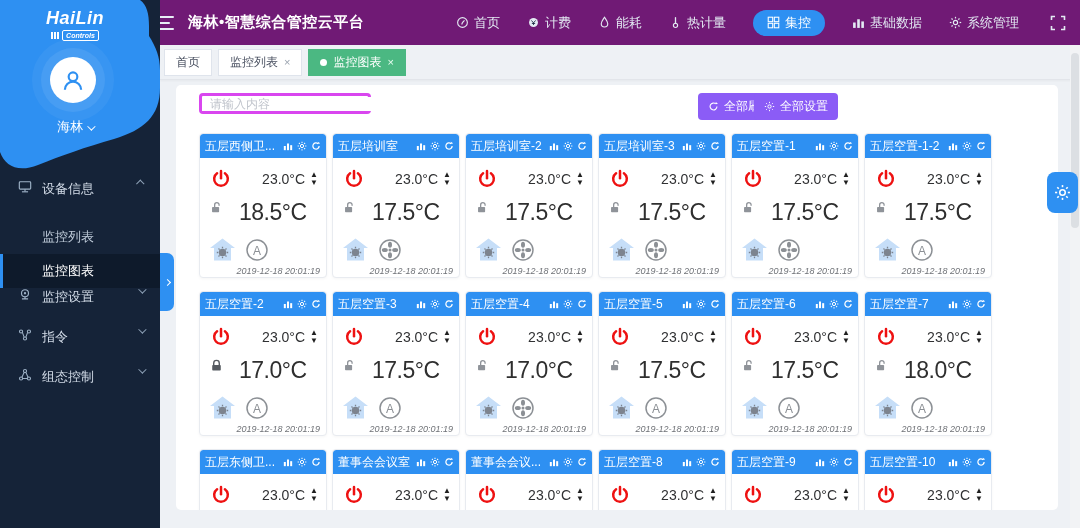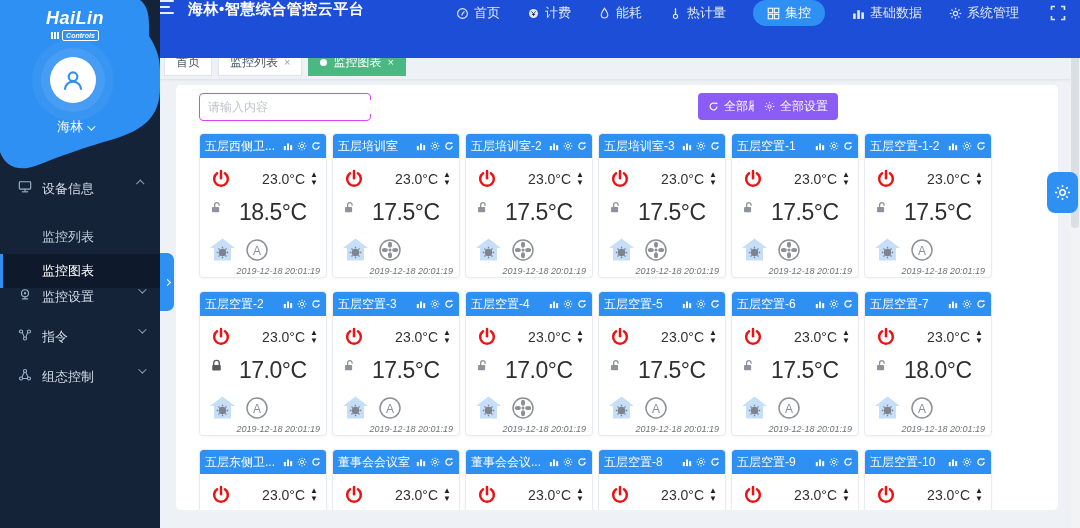--- a/index.html
+++ b/index.html
@@ -1,19 +1,19 @@
 <!DOCTYPE html>
 <html><head>
 <meta charset="utf-8">
 <style>
   * { margin:0; padding:0; box-sizing:border-box; }
   html,body { width:1080px; height:528px; overflow:hidden; font-family:"Liberation Sans", sans-serif; background:#eef1f5; position:relative; }
 
   
-  .topbar { position:absolute; left:142px; top:0; width:938px; height:58px; background:#1d4ed8; display:flex; align-items:flex-start; z-index:5; }
+  .topbar { position:absolute; left:142px; top:0; width:938px; height:45px; background:#701a75; display:flex; align-items:center; z-index:5; }
   .hamburger { width:18px; height:14px; margin-left:14px; display:flex; flex-direction:column; justify-content:space-between; cursor:pointer; }
   .hamburger i { display:block; height:2px; background:#e8eef6; border-radius:1px; }
   .hamburger i:nth-child(2){ width:14px; }
   .app-title { color:#ffffff; font-size:15px; font-weight:bold; margin-left:14px; letter-spacing:.5px; }
   .topnav { margin-left:auto; display:flex; align-items:center; gap:27px; padding-right:14px; }
   .nav-item { display:flex; align-items:center; gap:5px; color:#e3eaf3; font-size:13px; cursor:pointer; white-space:nowrap; }
   .nav-item svg { width:13px; height:13px; }
   .nav-item.active { background:#2e90f2; color:#fff; border-radius:14px; padding:4px 14px; }
   .fs-icon { width:16px; height:16px; color:#e3eaf3; cursor:pointer; margin-left:4px; }
 
@@ -46,21 +46,21 @@
   
   .content { position:absolute; left:160px; top:45px; width:920px; height:483px; background:#eef1f5; }
   .tabbar { height:35px; display:flex; align-items:center; gap:6px; padding-left:4px; border-bottom:1px solid #e2e5ea; box-shadow:0 1px 2px rgba(0,0,0,.04); }
   .tab { background:#fff; border:1px solid #dfe4ec; font-size:12px; color:#495060; padding:4px 11px; cursor:pointer; display:flex; align-items:center; gap:6px; white-space:nowrap; }
   .tab .x { font-size:11px; color:#9aa3af; cursor:pointer; }
   .tab.active { background:#4bb882; border-color:#4bb882; color:#fff; }
   .tab.active .x { color:#eafff3; }
   .tab-dot { width:7px; height:7px; border-radius:50%; background:#fff; display:inline-block; }
 
   .panel { position:absolute; left:16px; top:40px; width:882px; height:425px; background:#fff; border-radius:5px; overflow:hidden; }
-  .search-box { position:absolute; left:23px; top:8px; width:172px; height:28px; border:1px solid #d946ef; border-radius:4px; background:#fff; display:flex; align-items:center; }
+  .search-box { position:absolute; left:23px; top:8px; width:172px; height:21px; border:3px solid #d946ef; border-radius:4px; background:#fff; display:flex; align-items:center; }
   .search-box input { border:none; outline:none; flex:1; font-size:12px; padding:0 8px; color:#606266; font-family:"Liberation Sans",sans-serif; }
   .search-box input::placeholder { color:#c0c4cc; }
   .search-box svg { width:13px; height:13px; margin-right:8px; }
   .btn { position:absolute; top:8px; height:27px; background:#8b5cf6; color:#fff; border:none; border-radius:4px; font-size:12px; display:flex; align-items:center; gap:5px; padding:0 10px; cursor:pointer; font-family:"Liberation Sans",sans-serif; }
   .btn svg { width:11px; height:11px; }
   .btn-refresh { left:522px; }
   .btn-settings { left:578px;text-align:center; }
 
   .grid { position:absolute; left:23px; top:48px; display:grid; grid-template-columns:repeat(6,128px); grid-auto-rows:145px; column-gap:5px; row-gap:13px; }
   .card { width:128px; height:145px; background:#fff; border:1px solid #e8ebf0; border-radius:4px; box-shadow:0 1px 3px rgba(0,0,0,.04); overflow:hidden; }

